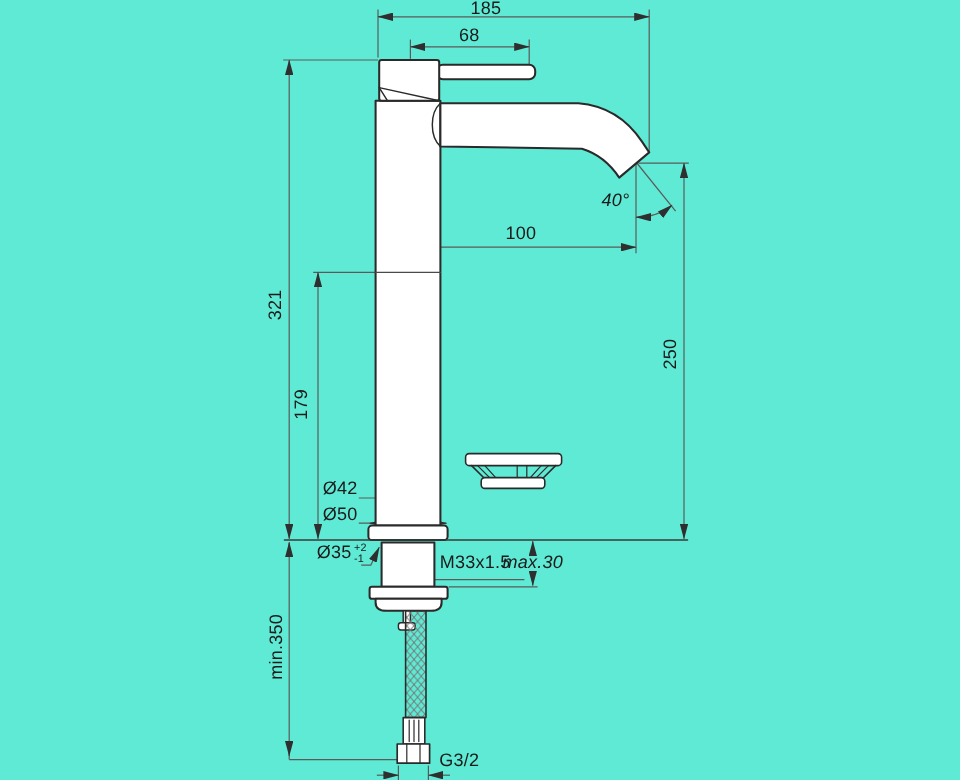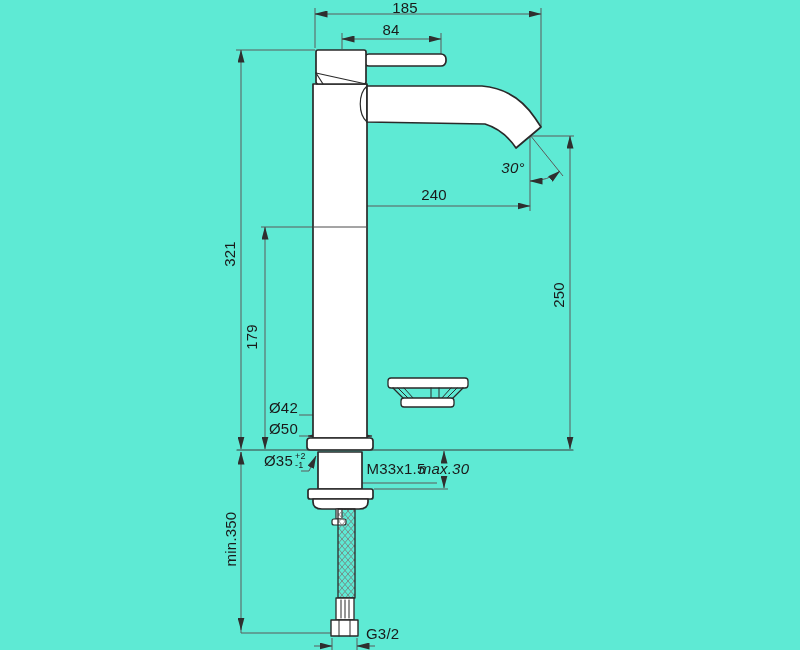--- a/index.html
+++ b/index.html
@@ -188,23 +188,23 @@
         <line x1="431" y1="388" x2="431" y2="399" stroke-width="1"></line>
         <line x1="439" y1="388" x2="439" y2="399" stroke-width="1"></line>
         <line x1="457" y1="388" x2="446" y2="399" stroke-width="1"></line>
         <line x1="451" y1="388" x2="441" y2="399" stroke-width="1"></line>
         <rect x="401" y="398" width="53" height="9" rx="3"></rect>
       </g>
     </g>
   </svg>
 
   <div class="lbl c" style="left:385px;top:0px;width:40px;">185</div>
-  <div class="lbl c" style="left:371px;top:22px;width:40px;">84</div>
-  <div class="lbl c" style="left:414px;top:187px;width:40px;">240</div>
-  <div class="lbl c it" style="left:493px;top:160px;width:40px;">30°</div>
+  <div class="lbl c" style="left:371px;top:22px;width:40px;">68</div>
+  <div class="lbl c" style="left:414px;top:187px;width:40px;">100</div>
+  <div class="lbl c it" style="left:493px;top:160px;width:40px;">40°</div>
 
   <div class="lbl c rot" style="left:208px;top:246px;width:44px;">321</div>
   <div class="lbl c rot" style="left:230px;top:329px;width:44px;">179</div>
   <div class="lbl c rot" style="left:537px;top:287px;width:44px;">250</div>
   <div class="lbl c rot" style="left:200px;top:531px;width:62px;">min.350</div>
 
   <div class="lbl" style="left:269px;top:400px;">Ø42</div>
   <div class="lbl" style="left:269px;top:421px;">Ø50</div>
 
   <div class="lbl" style="left:264px;top:453px;">

